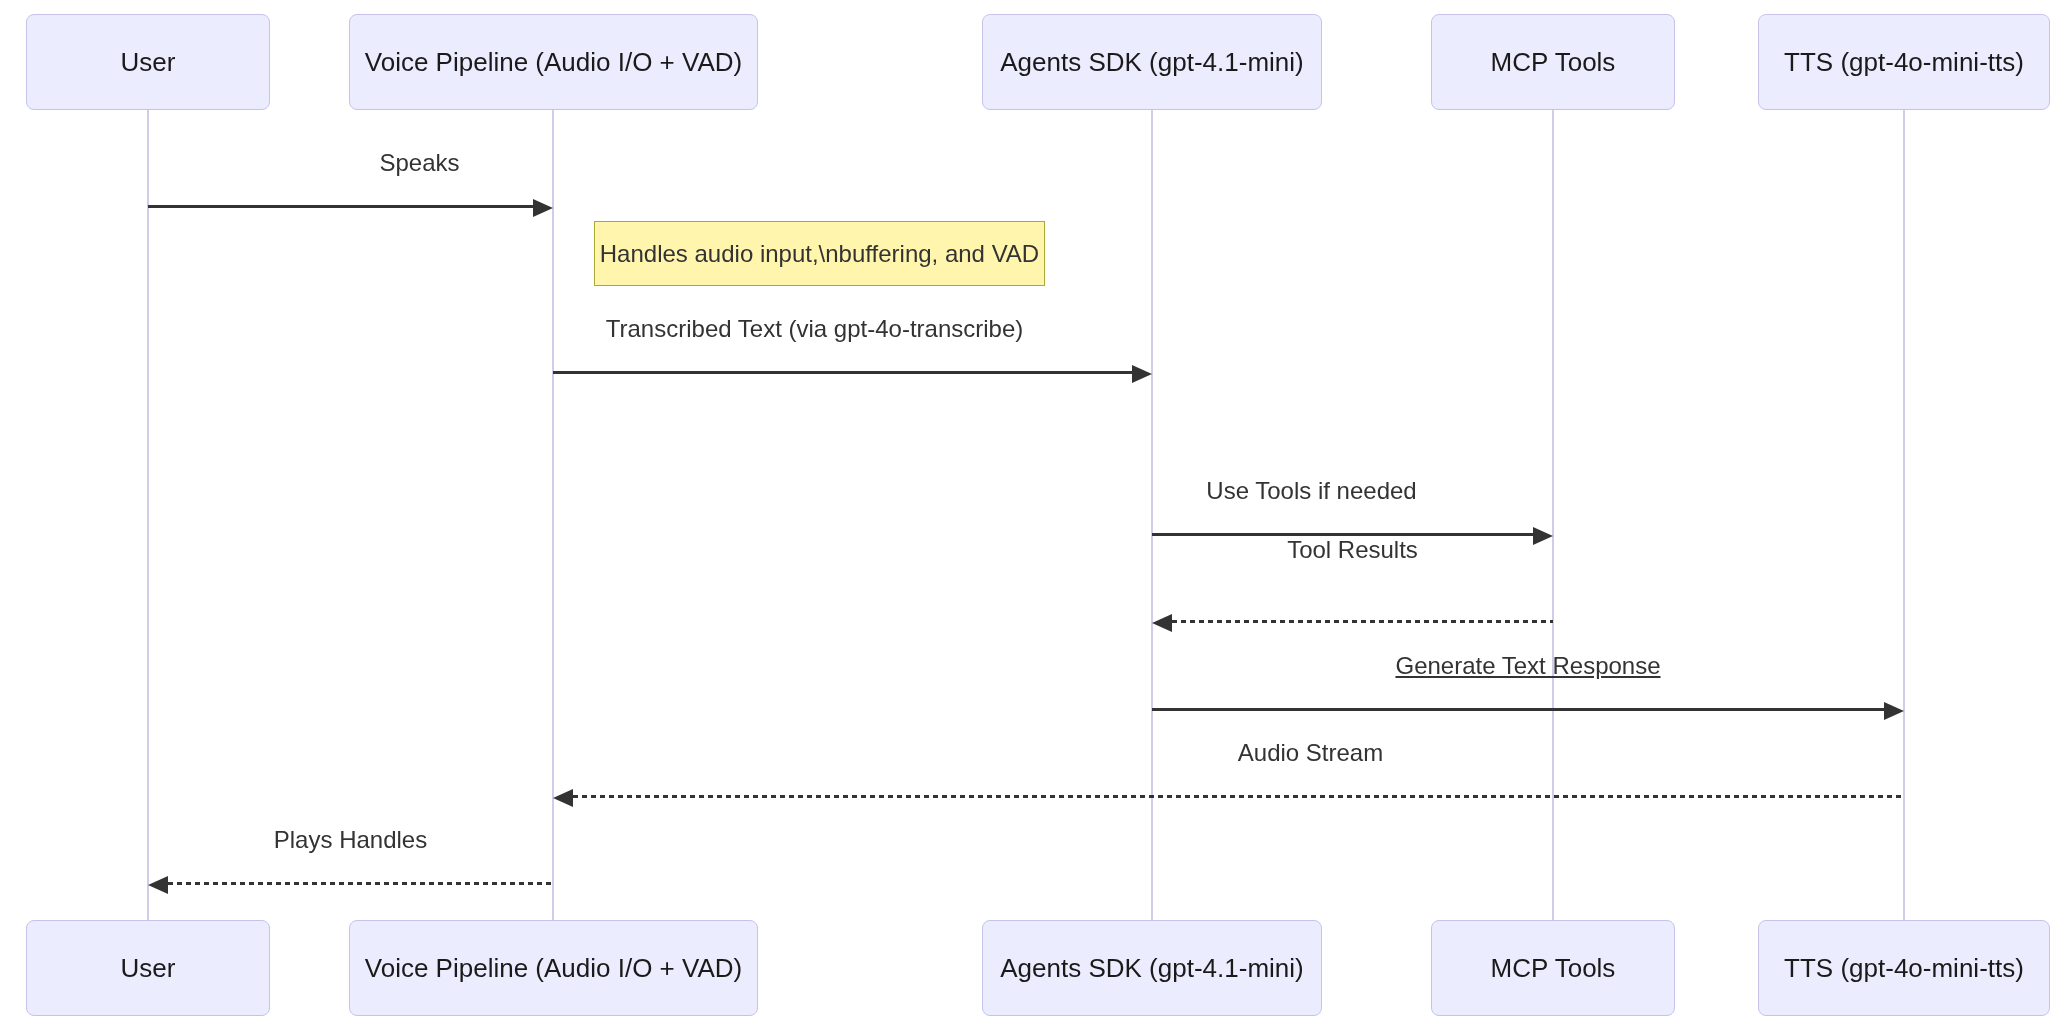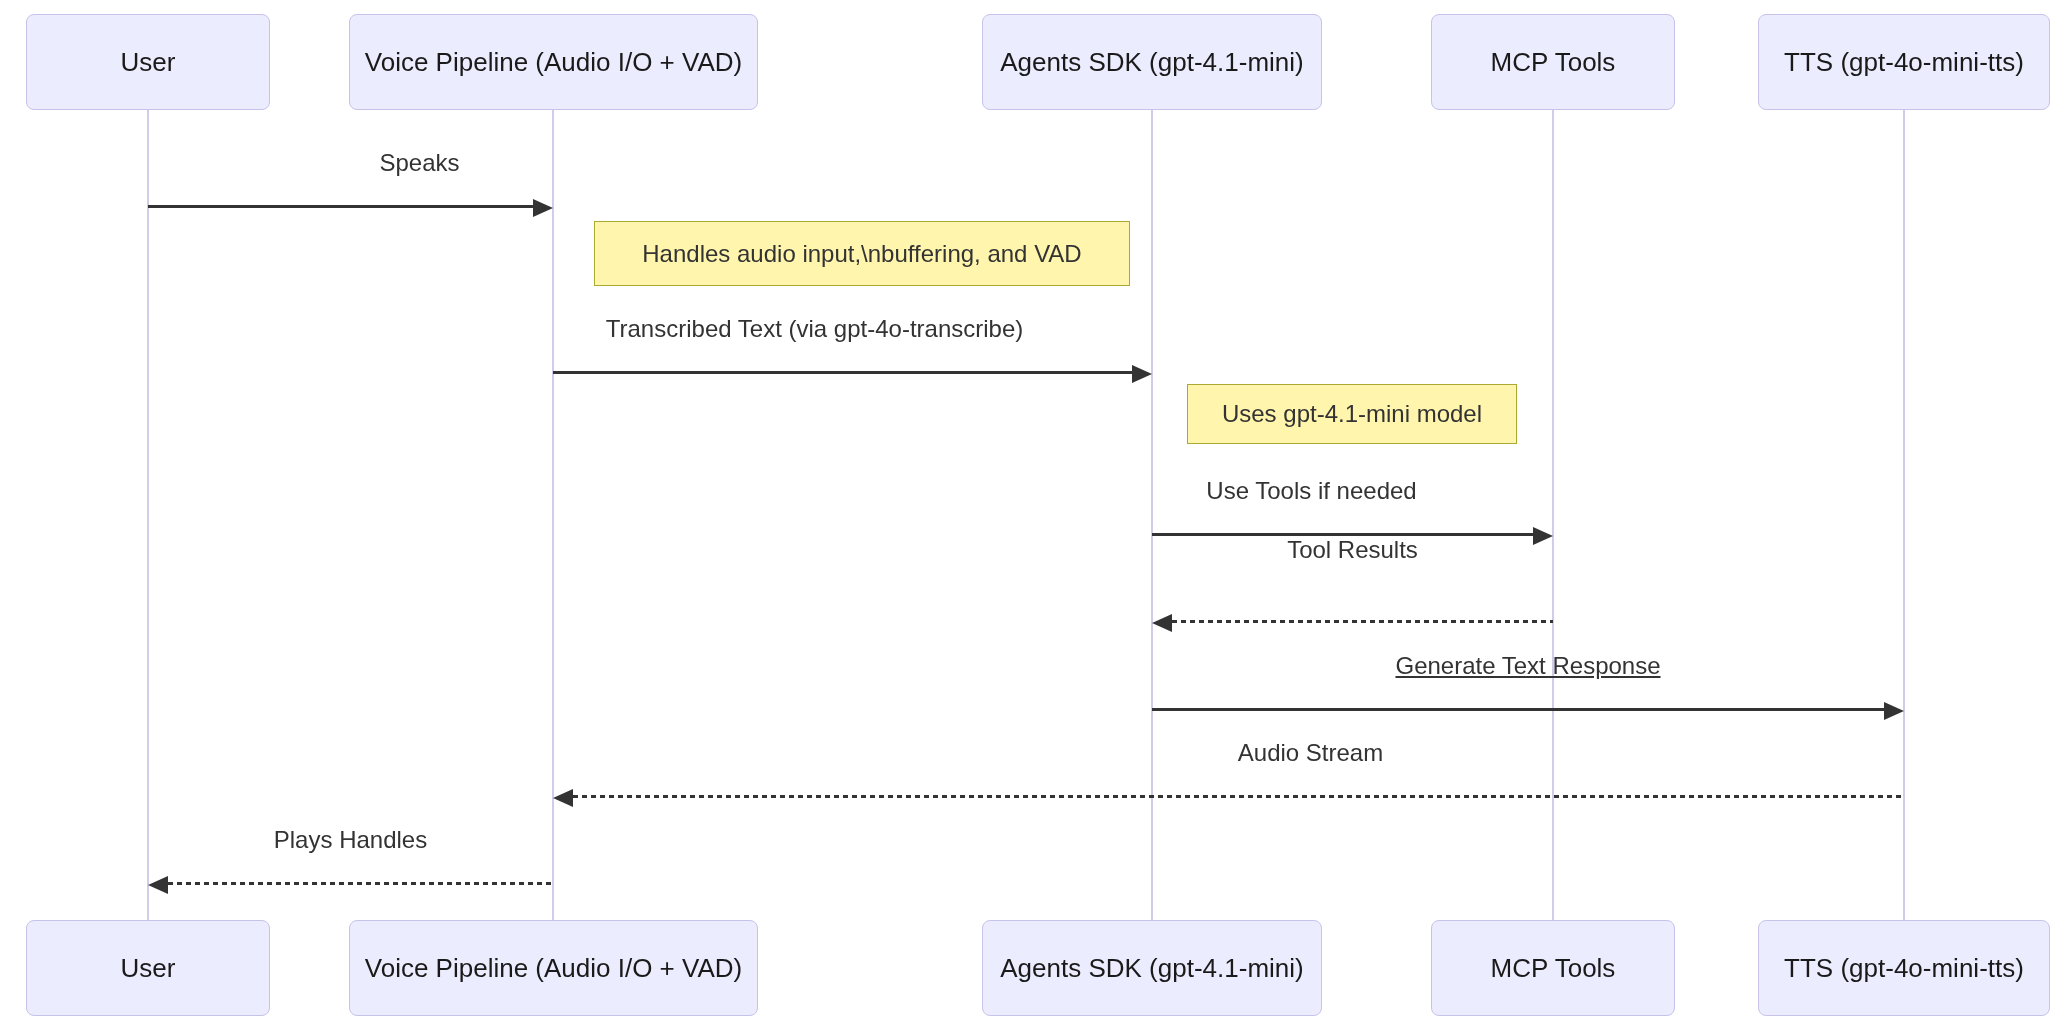--- a/index.html
+++ b/index.html
@@ -93,27 +93,26 @@
   <div class="lifeline" style="left:147px;"></div>
   <div class="lifeline" style="left:552px;"></div>
   <div class="lifeline" style="left:1151px;"></div>
   <div class="lifeline" style="left:1552px;"></div>
   <div class="lifeline" style="left:1903px;"></div>
 
   <div class="msg-label" style="left:148px; width:455px; top:149px;margin-left:44px;">Speaks</div>
   <div class="msg-line solid" style="left:148px; width:387px; top:205px;"></div>
   <div class="arrow-head right" style="left:533px; top:206px;"></div>
 
-  <div class="note" style="left:594px; top:221px; width:536px; height:65px;">Handles audio input,\nbuffering, and VAD</div>
+  <div class="note" style="left:594px; top:221px; width:451px; height:65px;">Handles audio input,\nbuffering, and VAD</div>
 
   <div class="msg-label" style="left:553px; width:523px; top:315px;">Transcribed Text (via gpt-4o-transcribe)</div>
   <div class="msg-line solid" style="left:553px; width:581px; top:371px;"></div>
   <div class="arrow-head right" style="left:1132px; top:372px;"></div>
 
-  <div class="note" style="left:1187px; top:384px; width:330px; height:60px;">Uses gpt-4.1-mini model</div>
 
   <div class="msg-label" style="left:1152px; width:319px; top:477px;">Use Tools if needed</div>
   <div class="msg-line solid" style="left:1152px; width:383px; top:533px;"></div>
   <div class="arrow-head right" style="left:1533px; top:534px;"></div>
 
   <div class="msg-label" style="left:1152px; width:401px; top:536px;">Tool Results</div>
   <div class="msg-line dashed" style="left:1172px; width:381px; top:620px;"></div>
   <div class="arrow-head left" style="left:1152px; top:621px;"></div>
 
   <div class="msg-label" style="left:1152px; width:752px; top:652px;text-decoration:underline;">Generate Text Response</div>

